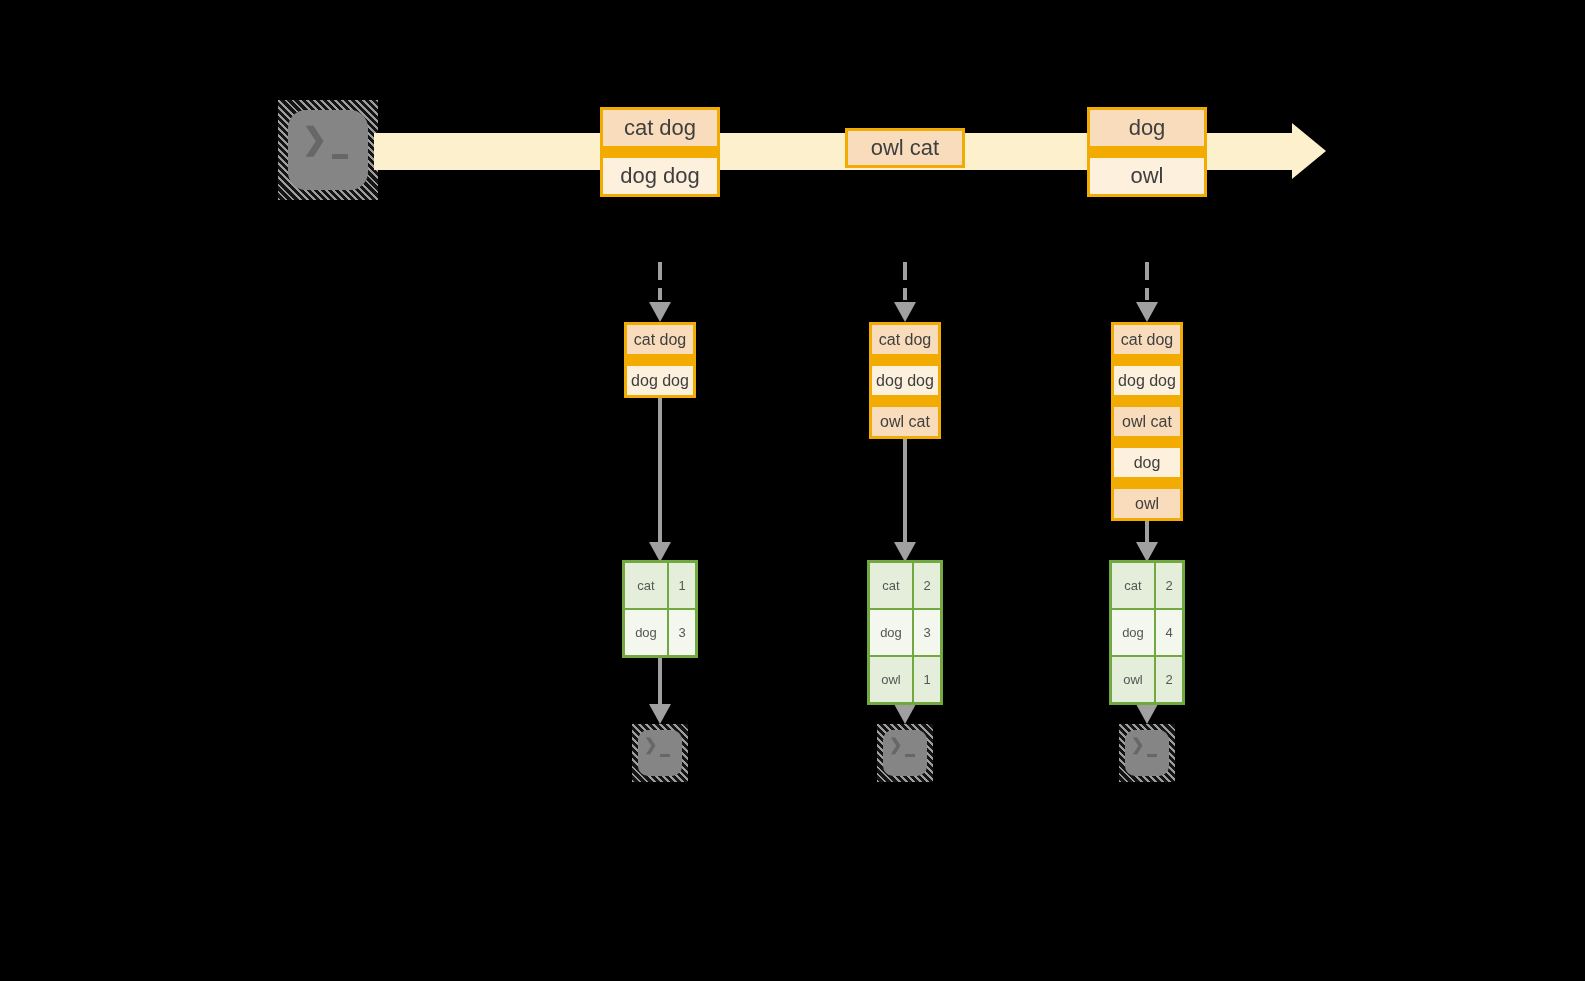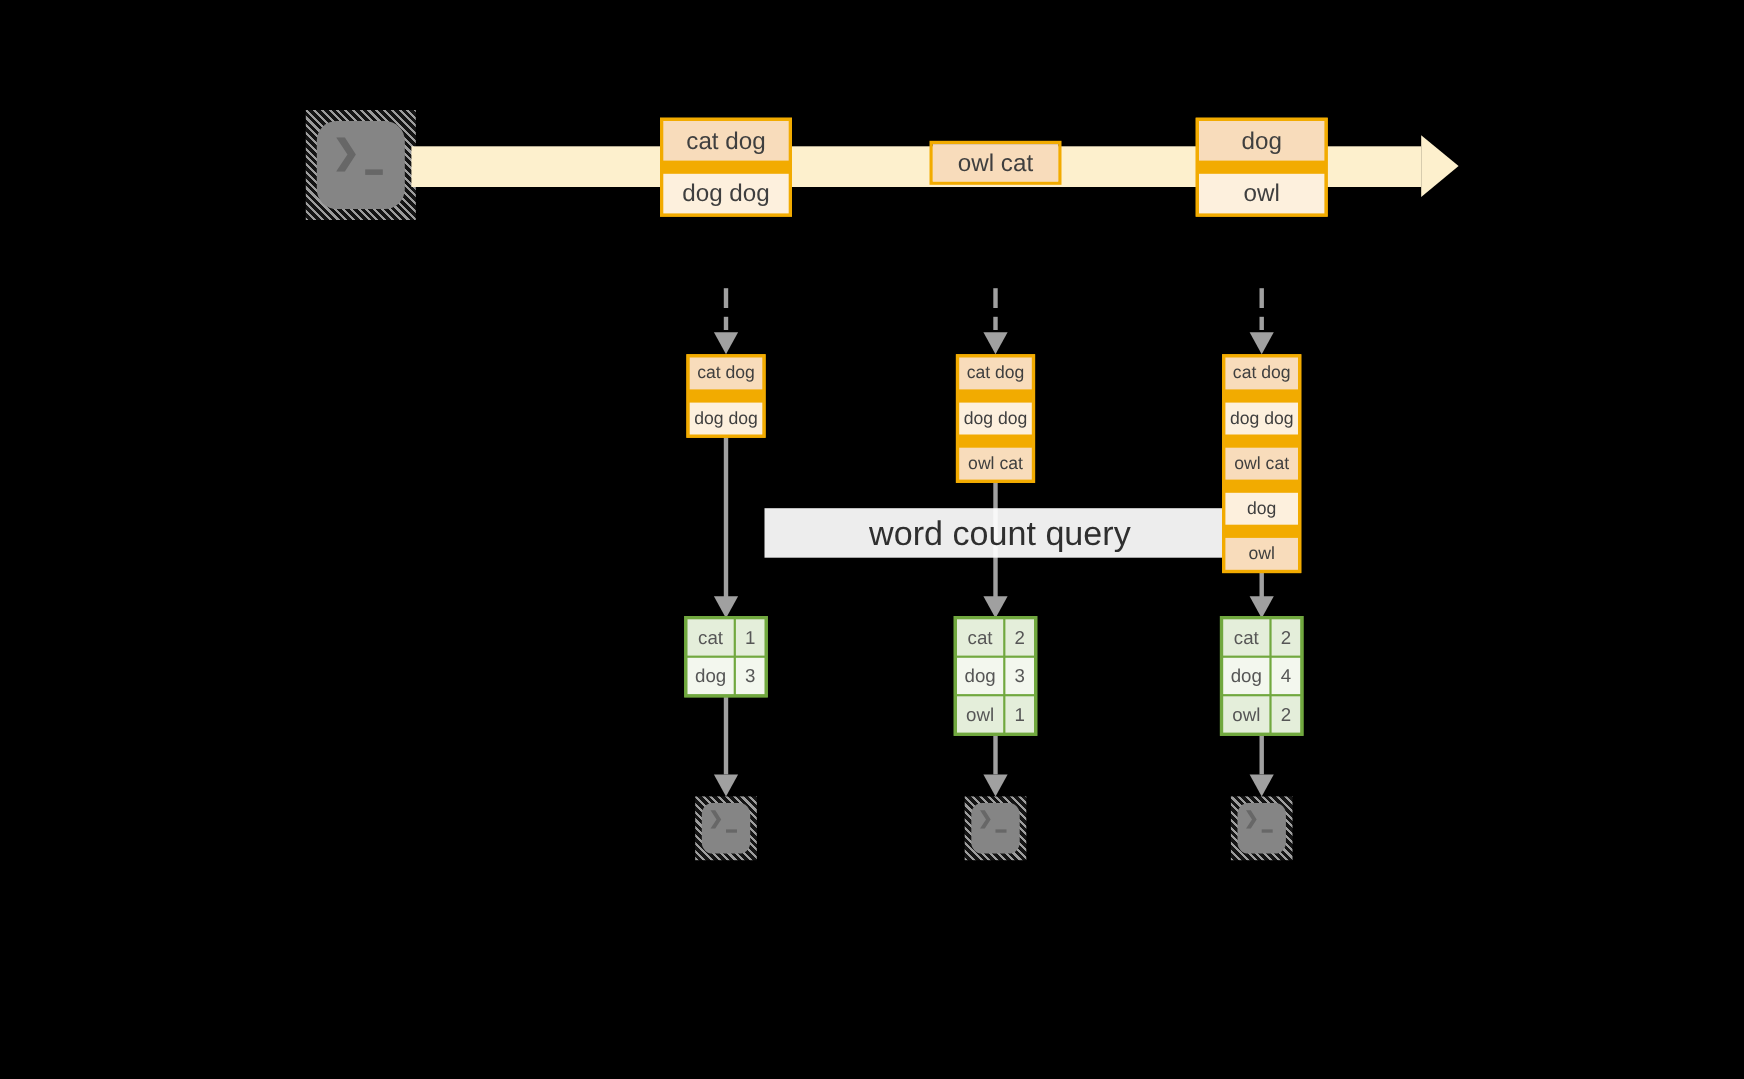--- a/index.html
+++ b/index.html
@@ -33,22 +33,22 @@
          border-right:11px solid transparent;border-top:20px solid #A0A0A0;z-index:1;}
 
   
   .qband{position:absolute;left:695px;top:462px;width:428px;height:45px;z-index:2;
          background:rgba(255,255,255,0.93);display:flex;align-items:center;justify-content:center;
          font-size:31px;font-weight:300;color:#2F2F2F;}
 
   
   .gtable{position:absolute;border:3px solid #71A83F;background:#71A83F;z-index:3;
           display:grid;grid-template-columns:42px 26px;gap:2px;}
-  .gcell{height:33px;display:flex;align-items:center;justify-content:center;
-         font-size:17px;color:#565656;}
+  .gcell{height:45px;display:flex;align-items:center;justify-content:center;
+         font-size:13px;color:#565656;}
   .gcell.dark{background:#E4EEDA;}
   .gcell.light{background:#F3F7EE;}
 </style>
 </head>
 <body>
 
 <div id="canvas">
 
   <div class="term" style="left:278px;top:100px;width:100px;height:100px;">
     <div class="inner" style="left:10px;top:10px;width:80px;height:80px;border-radius:18px;">
@@ -101,21 +101,20 @@
     <div class="cell sm dark">owl</div>
   </div>
 
   <div class="vline" style="left:658px;top:388px;height:156px;"></div>
   <div class="vline" style="left:903px;top:419px;height:125px;"></div>
   <div class="vline" style="left:1145px;top:481px;height:63px;"></div>
   <div class="ahead" style="left:649px;top:542px;"></div>
   <div class="ahead" style="left:894px;top:542px;"></div>
   <div class="ahead" style="left:1136px;top:542px;"></div>
 
-  <div class="qband">word count query</div>
 
   <div class="gtable" style="left:622px;top:560px;">
     <div class="gcell dark">cat</div>
     <div class="gcell dark">1</div>
     <div class="gcell light">dog</div>
     <div class="gcell light">3</div>
   </div>
   <div class="gtable" style="left:867px;top:560px;">
     <div class="gcell dark">cat</div>
     <div class="gcell dark">2</div>

